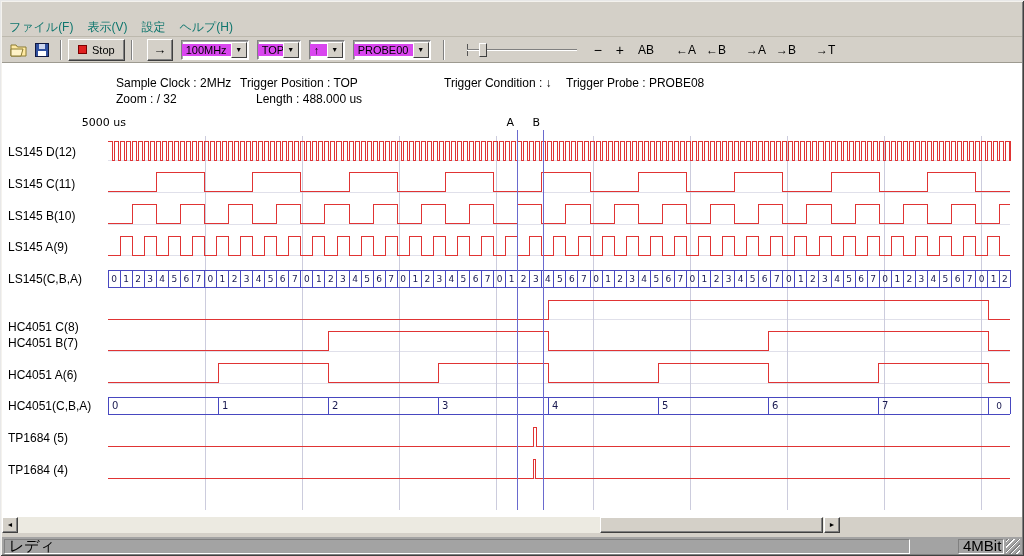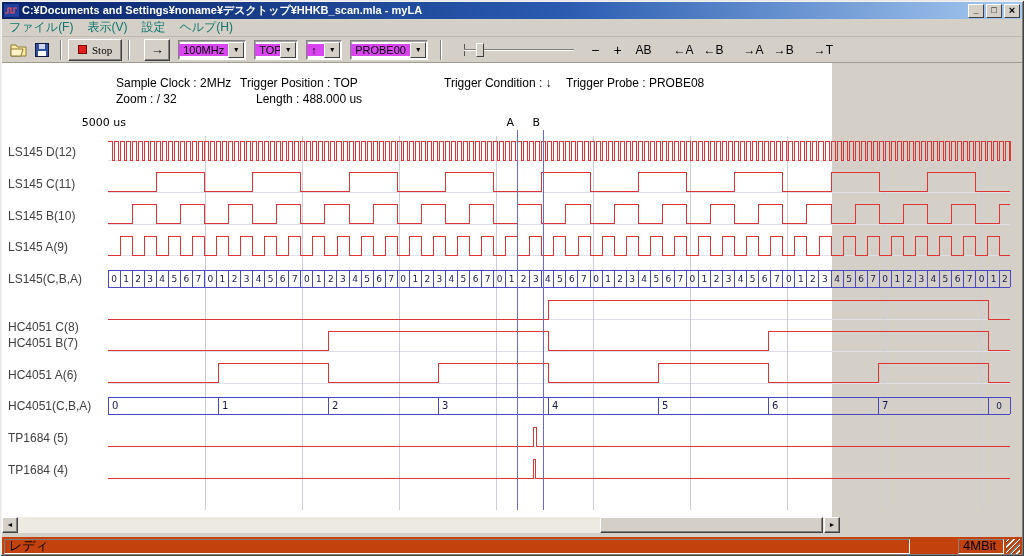--- a/index.html
+++ b/index.html
@@ -24,85 +24,73 @@
   .menubar { position:absolute; left:2px; top:19px; width:1020px; height:18px; display:flex; align-items:center;
              background:#d4d0c8; border-bottom:1px solid #bdb9ae; }
   .menu-item { font-size:12px; padding:2px 7px; color:#0f766e; }
 
   
   .toolbar { position:absolute; left:2px; top:37px; width:1020px; height:26px; display:flex; align-items:center;
              background:#d4d0c8; border-bottom:1px solid #9d9a90; padding:0 4px; }
   .icon-btn { width:24px; height:22px; background:transparent; border:none; display:grid; place-items:center; }
   .tsep { width:2px; height:20px; border-left:1px solid #808080; border-right:1px solid #fff; margin:0 6px; }
   .raised { background:#d4d0c8; border:1px solid; border-color:#fff #404040 #404040 #fff;
-            box-shadow: inset -1px -1px 0 #808080; font-family: Liberation Serif, serif; }
+            box-shadow: inset -1px -1px 0 #808080; }
   .stop-btn { height:22px; display:flex; align-items:center; gap:5px; padding:0 9px; font-size:11px; color:#000; }
   .stop-square { width:9px; height:9px; background:#e02020; border:1px solid #7a0000; display:inline-block; }
   .run-btn { width:26px; height:22px; font-size:13px; font-weight:bold; color:#000; margin-left:8px; }
   .dd { display:flex; align-items:center; height:20px; background:#fff; margin-left:8px;
         border:1px solid; border-color:#808080 #fff #fff #808080; box-shadow: inset 1px 1px 0 rgba(0,0,0,.35); }
   .dd-val { flex:1; font-size:11px; padding:0 4px; color:#000; background:#d946ef; white-space:nowrap; overflow:hidden; }
   .dd-arrow { width:16px; height:16px; background:#d4d0c8; border:1px solid; border-color:#fff #404040 #404040 #fff;
               font-size:7px; line-height:14px; text-align:center; color:#000; margin-right:1px; }
   .slider { position:relative; width:110px; height:20px; margin-left:16px; }
   .slider .tick { position:absolute; left:0; top:4px; width:1px; height:12px; background:#555; }
   .slider .track { position:absolute; left:0; right:0; top:9px; height:2px;
                    border-top:1px solid #808080; border-bottom:1px solid #fff; }
   .slider .thumb { position:absolute; left:12px; top:3px; width:8px; height:14px; background:#d4d0c8;
                    border:1px solid; border-color:#fff #404040 #404040 #fff; }
   .flat-btn { background:transparent; border:none; font-size:12px; color:#000; padding:2px 3px; }
   .zoomtext { font-size:14px; }
 
   
-  .docarea { position:absolute; left:2px; top:63px; width:830px; height:454px; background:#fff;padding-left:47px; }
+  .docarea { position:absolute; left:2px; top:63px; width:1020px; height:454px; background:#fff;padding-left:47px; }
   .info-span { position:absolute; font-size:12px; color:#000; white-space:nowrap; }
 
   
   .wave-area { position:absolute; left:0; top:112px; width:1024px; height:405px; z-index:2; }
   .wave-area svg { position:absolute; left:0; top:0; font-family:"DejaVu Sans","Liberation Sans",sans-serif; }
-  .ch-label { position:absolute; left:8px; height:14px; line-height:14px; font-size:12px; color:#404040; white-space:nowrap; }
+  .ch-label { position:absolute; left:8px; height:14px; line-height:14px; font-size:12px; color:#000000; white-space:nowrap; }
 
   
   .scrollstrip { position:absolute; left:2px; top:517px; width:1020px; height:20px; background:#d4d0c8; }
   .hscroll { position:absolute; left:0; top:0; width:838px; height:16px; background:#eceae1; }
   .sb-btn { position:absolute; top:0; width:16px; height:16px; background:#d4d0c8; border:1px solid;
             border-color:#fff #404040 #404040 #fff; box-shadow: inset -1px -1px 0 #808080;
             font-size:7px; line-height:14px; text-align:center; color:#000; padding:0; }
   .sb-btn.left { left:0; } .sb-btn.right { right:0; }
   .sb-thumb { position:absolute; left:598px; top:0; width:223px; height:16px; background:#d4d0c8;
               border:1px solid; border-color:#fff #404040 #404040 #fff; box-shadow: inset -1px -1px 0 #808080; }
 
   
-  .statusbar { position:absolute; left:2px; top:537px; width:1020px; height:17px; background:#c2410c;
-               display:flex; gap:2px; padding:2px 2px 0 2px; font-size:13px; }
+  .statusbar { position:absolute; left:2px; top:537px; width:1020px; height:17px; background:#a3a3a3;
+               display:flex; gap:2px; padding:2px 2px 0 2px; font-size:15px; }
   .spanel { border:1px solid; border-color:#808080 #fff #fff #808080; padding:0 4px; line-height:12px; color:#000;
             white-space:nowrap; }
   .spanel.ready { flex:1; }
   .spanel.online { width:44px;margin-top:43px; }
   .spanel.mem { width:46px; }
   .grip { width:14px; background:
           repeating-linear-gradient(-45deg, transparent 0 2px, #fff 2px 3px, #808080 3px 4px); }
 </style>
 </head>
 <body>
 
 <div class="window">
 
-  <div class="titlebar">
-    <svg class="app-icon" viewBox="0 0 15 13">
-      <rect x="0" y="0" width="15" height="13" fill="#2040a0"></rect>
-      <polyline points="1,9 4,9 4,4 7,4 7,9 10,9 10,4 13,4" fill="none" stroke="#ff5050" stroke-width="1.2"></polyline>
-    </svg>
-    <span class="title-text">C:¥Documents and Settings¥noname¥デスクトップ¥HHKB_scan.mla - myLA</span>
-    <span class="win-btns">
-      <button class="win-btn">_</button>
-      <button class="win-btn">□</button>
-      <button class="win-btn close">×</button>
-    </span>
-  </div>
 
   <div class="menubar">
     <span class="menu-item">ファイル(F)</span>
     <span class="menu-item">表示(V)</span>
     <span class="menu-item">設定</span>
     <span class="menu-item">ヘルプ(H)</span>
   </div>
 
   <div class="toolbar">
     <button class="icon-btn">

